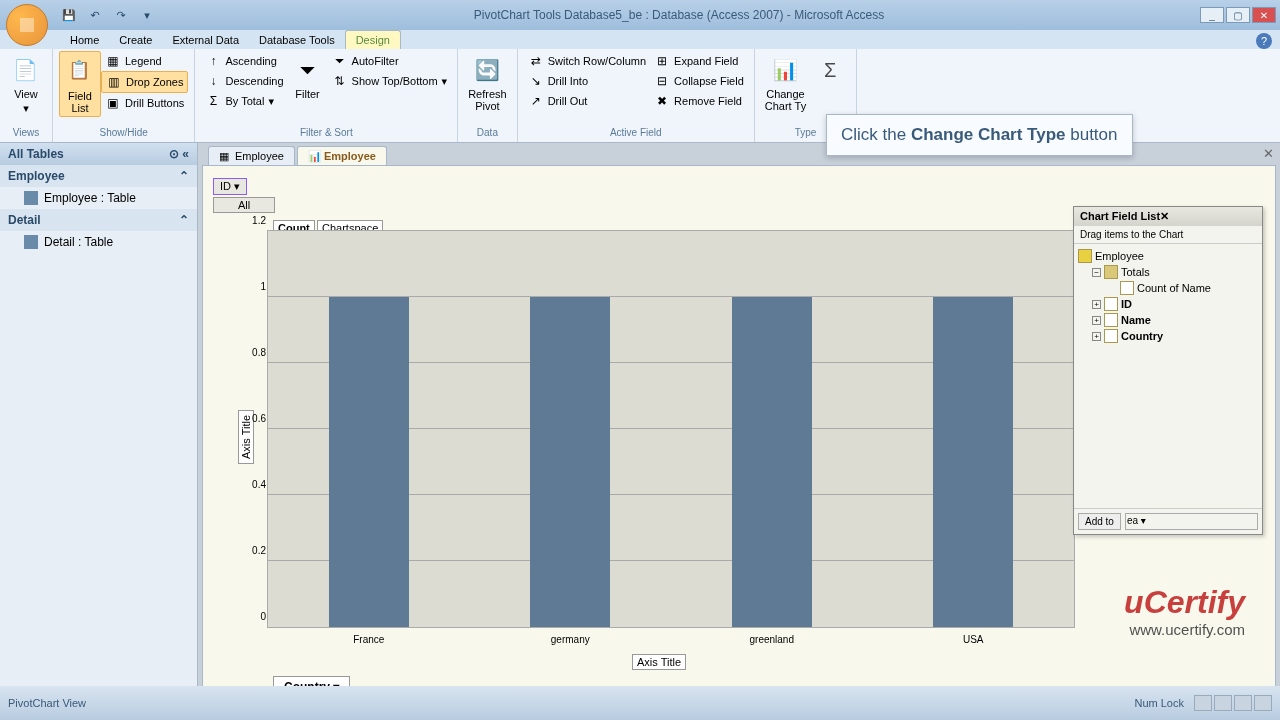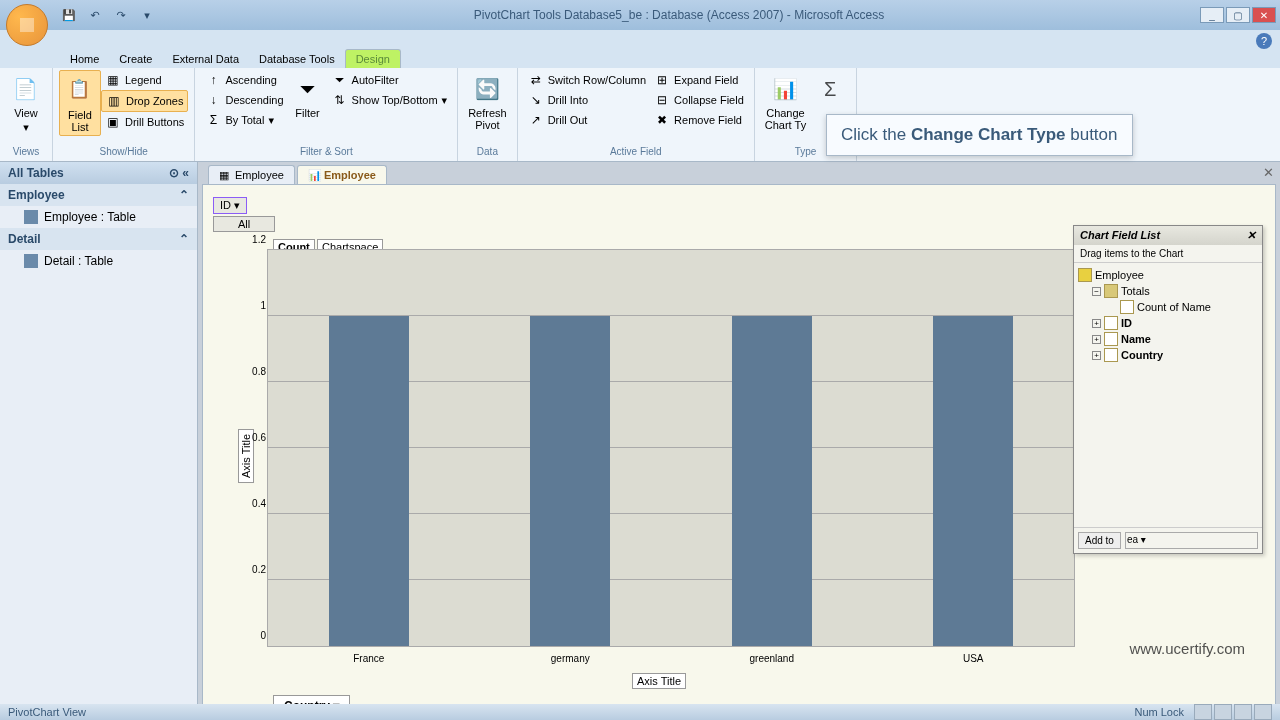--- a/index.html
+++ b/index.html
@@ -10,23 +10,23 @@
 .orb { width: 42px; height: 42px; border-radius: 50%; background: radial-gradient(circle at 30% 30%, #ffb84d, #e8943a); border: 1px solid #c47a2a; position: absolute; top: 4px; left: 6px; z-index: 10; display:flex; align-items:center; justify-content:center;}
 .qat { margin-left: 54px; display: flex; gap: 4px; }
 .qat-btn { width: 22px; height: 20px; display: flex; align-items: center; justify-content: center; font-size: 11px; color: #2a4a6a; }
 .title-text { flex: 1; text-align: center; display: flex; justify-content: center; gap: 3px; font-size: 12px; }
 .title-text .tools { font-weight: normal; }
 .win-btns { display: flex; gap: 2px; }
 .win-btn { width: 24px; height: 16px; background: #e6eef6; border: 1px solid #7a9ab8; font-size: 10px; display:flex; align-items:center; justify-content:center;}
 .win-btn.close { background: #d95050; color: white; }
 
 
-.ribbon-tabs { height: 38px; background: #d5e4f2; display: flex; align-items: flex-end; padding-left: 60px; font-size: 11px; }
+.ribbon-tabs { height: 19px; background: #d5e4f2; display: flex; align-items: flex-end; padding-left: 60px; font-size: 11px; }
 .ribbon-tab { padding: 3px 10px; cursor: pointer; }
-.ribbon-tab.active { background: #bef264; border: 1px solid #a8b8c8; border-bottom: none; border-radius: 3px 3px 0 0; color: #c05020; }
+.ribbon-tab.active { background: #fef9c3; border: 1px solid #a8b8c8; border-bottom: none; border-radius: 3px 3px 0 0; color: #c05020; }
 .ribbon-tab.contextual { color: #5a8a3a; }
 
 
 .ribbon { height: 94px; background: #eff5fb; border-bottom: 1px solid #a8b8c8; display: flex; }
 .group { border-right: 1px solid #c8d4e0; padding: 2px 6px; display: flex; flex-direction: column; }
 .group-label { font-size: 10px; text-align: center; color: #5a7a9a; margin-top: auto; padding: 2px 0; }
 .group-content { display: flex; flex: 1; align-items: flex-start; }
 .big-btn { display: flex; flex-direction: column; align-items: center; padding: 3px 4px; font-size: 11px; text-align: center; gap: 2px; cursor:pointer;}
 .big-btn .icon { width: 32px; height: 32px; display:flex; align-items:center; justify-content:center; font-size:20px;}
 .sm-btn { display: flex; align-items: center; padding: 2px 4px; font-size: 11px; gap: 4px; cursor:pointer;}
@@ -65,34 +65,34 @@
 .y-tick { position:absolute; right:0; font-size:10px; transform:translateY(-50%);}
 .y-title { position:absolute; left:16px; top:50%; transform:translateY(-50%) rotate(-90deg); font-size:11px; background:#fff; border:1px solid #999; padding:1px 4px; white-space:nowrap;}
 .x-title { position:absolute; bottom:38px; left:50%; transform:translateX(-50%); font-size:11px; background:#fff; border:1px solid #999; padding:1px 4px;}
 .grid-line { position:absolute; left:0; right:0; height:1px; background:#aaa;}
 .bar { position:absolute; bottom:0; background:#5e7a95; width:80px;}
 .x-lbl { position:absolute; bottom:-18px; font-size:10px; transform:translateX(-50%);}
 .country-drop { position:absolute; bottom:10px; left:70px; background:#fff; border:1px solid #999; padding:3px 10px; font-size:12px; font-weight:bold;}
 
 
 .field-list { position:absolute; top:40px; right:12px; width:190px; background:#f4f4ee; border:1px solid #888; box-shadow:2px 2px 4px rgba(0,0,0,0.2);}
-.fl-title { background:linear-gradient(#e8e8e0,#d4d4cc); font-size:11px; font-weight:bold; padding:3px 6px; display:flex; justify-content:space-between;font-style:italic;}
+.fl-title { background:linear-gradient(#e8e8e0,#d4d4cc); font-size:11px; font-weight:bold; padding:3px 6px; display:flex; }
 .fl-sub { font-size:10px; padding:3px 6px; border-bottom:1px solid #ccc;}
 .fl-tree { padding:4px; font-size:11px;}
 .fl-node { padding:1px 0; display:flex; align-items:center; gap:3px;}
 .fl-node.l1{padding-left:14px;} .fl-node.l2{padding-left:30px;}
 .fl-node .exp{width:9px;height:9px;border:1px solid #888;font-size:8px;line-height:7px;text-align:center;}
 .fl-node .fico{width:14px;height:14px;background:#d8c878;border:1px solid #aa9850;}
 .fl-node.sel span:last-child{background:#d0d0c8;}
 .fl-add { padding:4px; display:flex; gap:4px; border-top:1px solid #ccc;}
 .fl-add-btn { font-size:10px; padding:2px 6px; background:#eee; border:1px solid #aaa;}
 .fl-add-sel { flex:1; font-size:10px; border:1px solid #aaa; padding:1px;}
 
 
-.status { position:absolute; bottom:0; left:0; right:0; height:14px; background:linear-gradient(#d8e4f0,#b8cce0); font-size:11px; color:#3a5a7a; display:flex; align-items:center; padding:8px 8px; justify-content:space-between;}
+.status { position:absolute; bottom:0; left:0; right:0; height:14px; background:linear-gradient(#d8e4f0,#b8cce0); font-size:11px; color:#3a5a7a; display:flex; align-items:center; padding:17px 8px; justify-content:space-between;}
 .view-btns{display:flex;gap:2px;}
 .view-btns span{width:18px;height:16px;background:#c8d4e0;border:1px solid #9ab;display:inline-block;}
 
 
 .watermark { position:absolute; right:30px; bottom:70px; text-align:right; opacity:0.85; z-index:5;}
 .watermark .logo { font-size:32px; font-weight:bold; font-style:italic; color:#c02020;}
 .watermark .url { font-size:15px; color:#333;}
 
 .help-btn { position:absolute; right:8px; top:33px; width:16px; height:16px; border-radius:50%; background:#4a7aba; color:white; font-size:11px; text-align:center; line-height:16px;}
 </style>
@@ -386,20 +386,21 @@
             </div>
         </div>
         <div style="height:160px;"></div>
         <div class="fl-add">
           <span class="fl-add-btn">Add to</span>
           <span class="fl-add-sel"><span>ea</span> ▾</span>
         </div>
       </div>
 
       <div class="watermark">
+        <div class="logo">uCertify</div>
         <div class="url">www.ucertify.com</div>
       </div>
     </div>
   </div>
 </div>
 
 <div class="status">
   <span>PivotChart View</span>
   <div style="display:flex;align-items:center;gap:10px;">
     <span>Num Lock</span>

